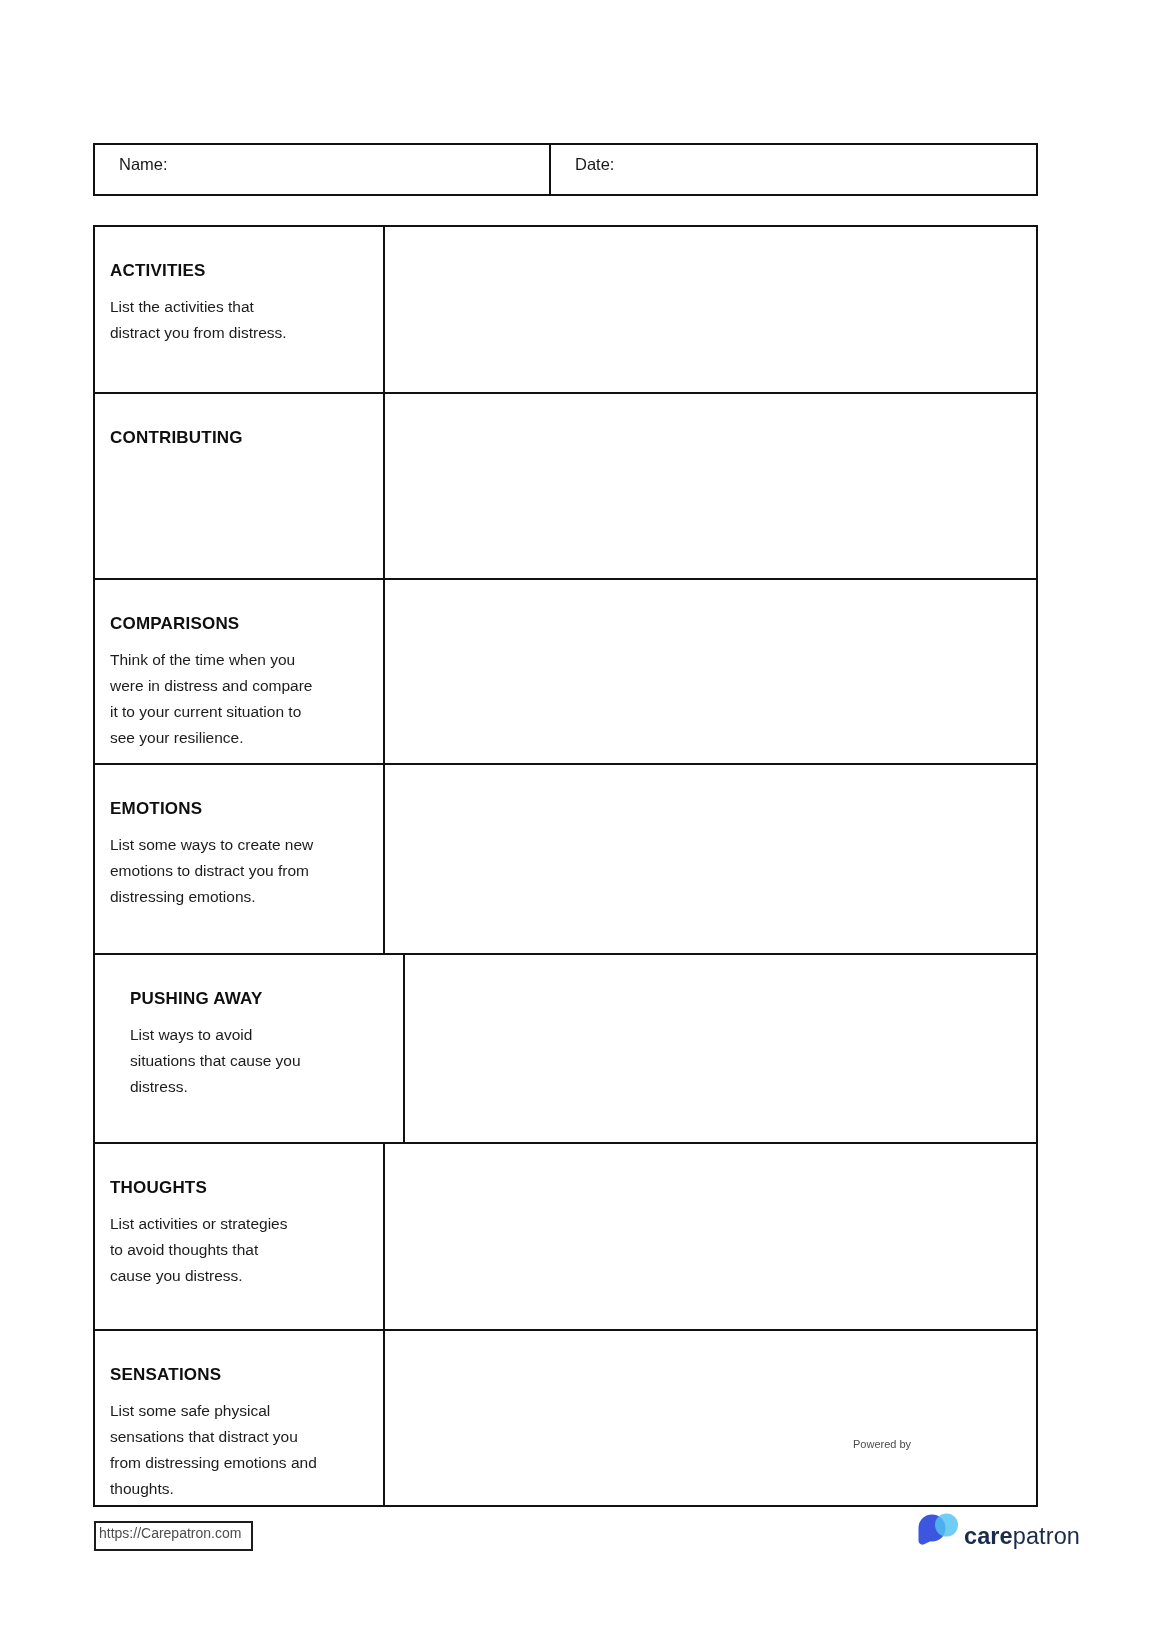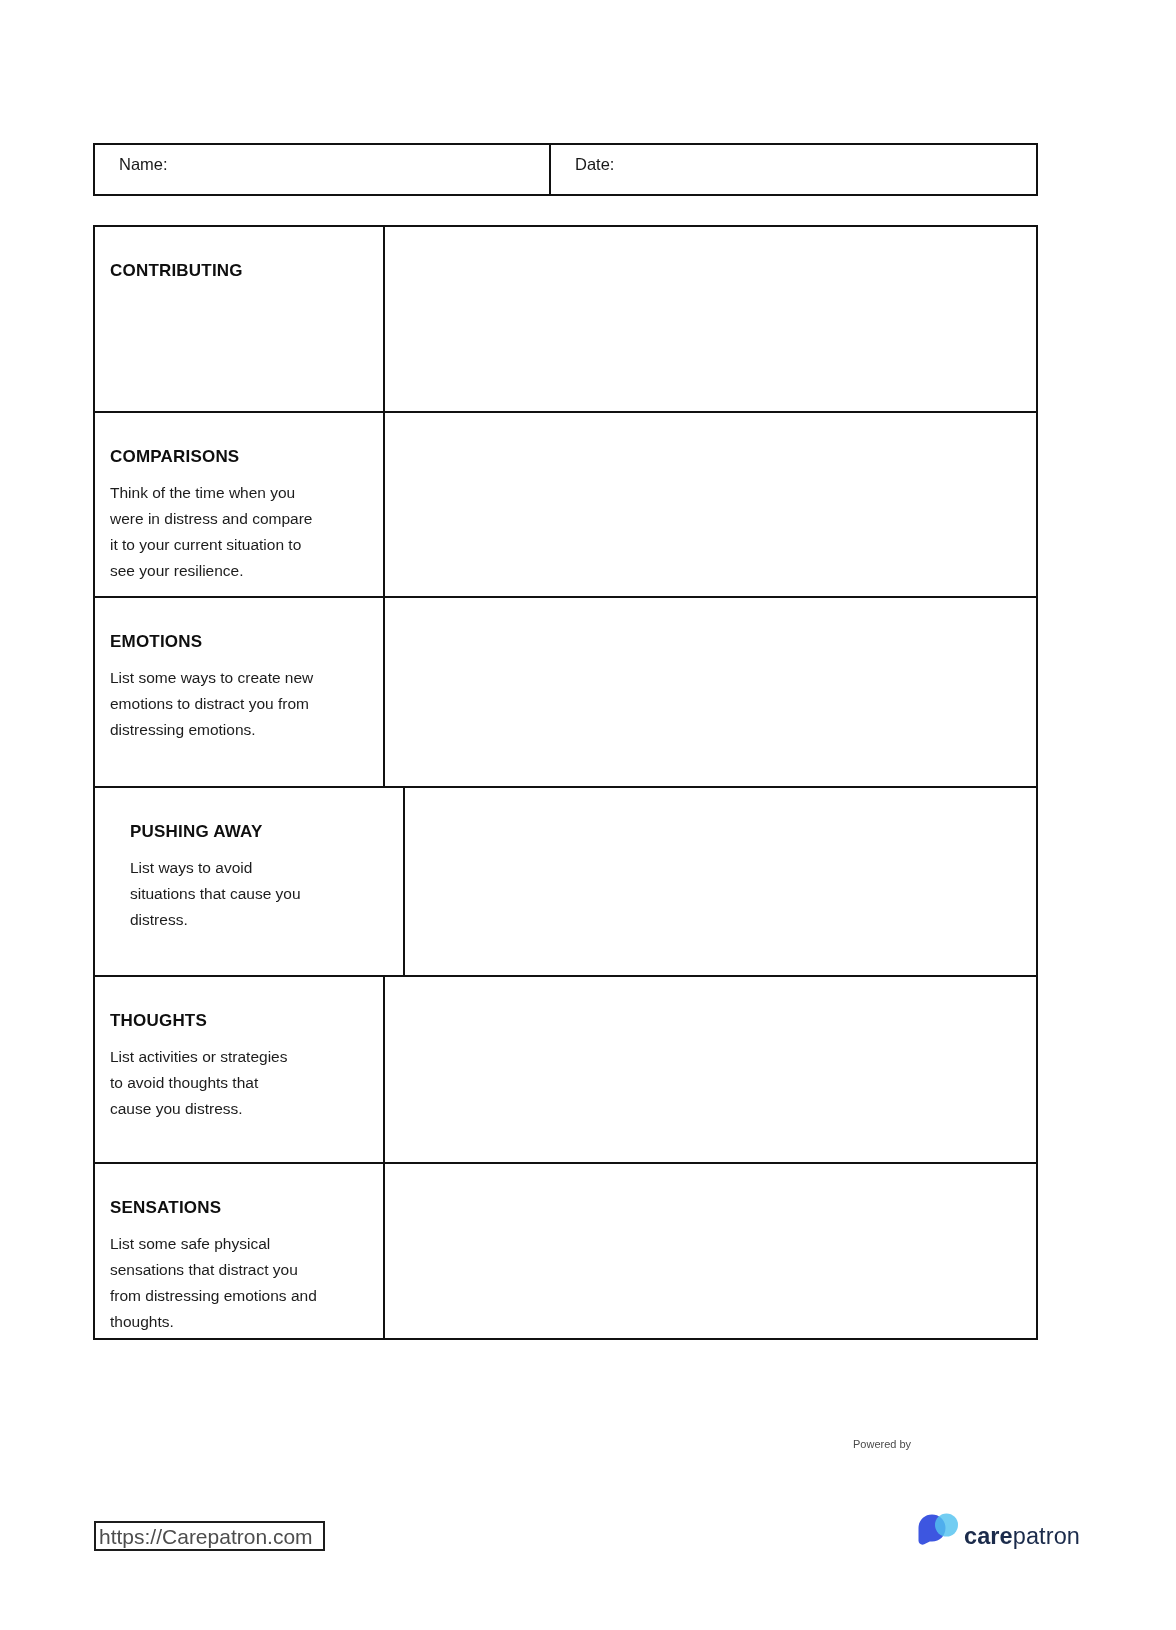--- a/index.html
+++ b/index.html
@@ -87,22 +87,22 @@
   .ws-row.r4 { height: 189px; padding-left: 20px; }
   .ws-row.r5 { height: 187px; }
   .ws-row.r6 { height: 174px; gap: 12px; }
 
   
   .site-link-box {
     position: absolute;
     left: 94px;
     top: 1521px;
     border: 2px solid #1c1c1c;
-    padding: 2px 10px 0 3px;
-    font-size: 21px;
+    padding: 2px 10px 8px 3px;
+    font-size: 14px;
     color: #4d4d4d;
     text-decoration: none;
     background: #ffffff;
     cursor: pointer;
   }
 
   .powered-by {
     position: absolute;
     left: 853px;
     top: 1438px;
@@ -137,20 +137,28 @@
     <div class="nd-cell name">
       <span>Name:</span>
     </div>
     <div class="nd-cell date">
       <span>Date:</span>
     </div>
   </div>
 
   <div class="main-table">
 
+    <div class="ws-row r0">
+      <div class="prompt-cell">
+        <div class="prompt-heading">ACTIVITIES</div>
+        <div class="prompt-desc">List the activities that
+distract you from distress.</div>
+      </div>
+      <div class="answer-cell"></div>
+    </div>
 
     <div class="ws-row r1">
       <div class="prompt-cell">
         <div class="prompt-heading">CONTRIBUTING</div>
       </div>
       <div class="answer-cell"></div>
     </div>
 
     <div class="ws-row r2">
       <div class="prompt-cell">

